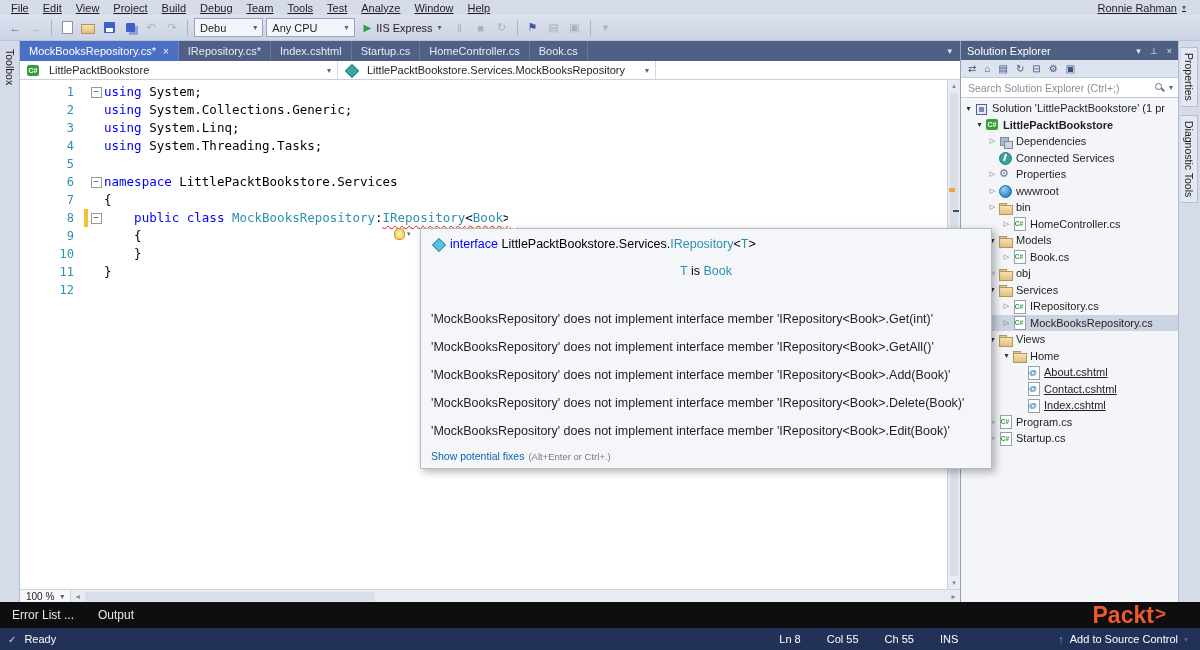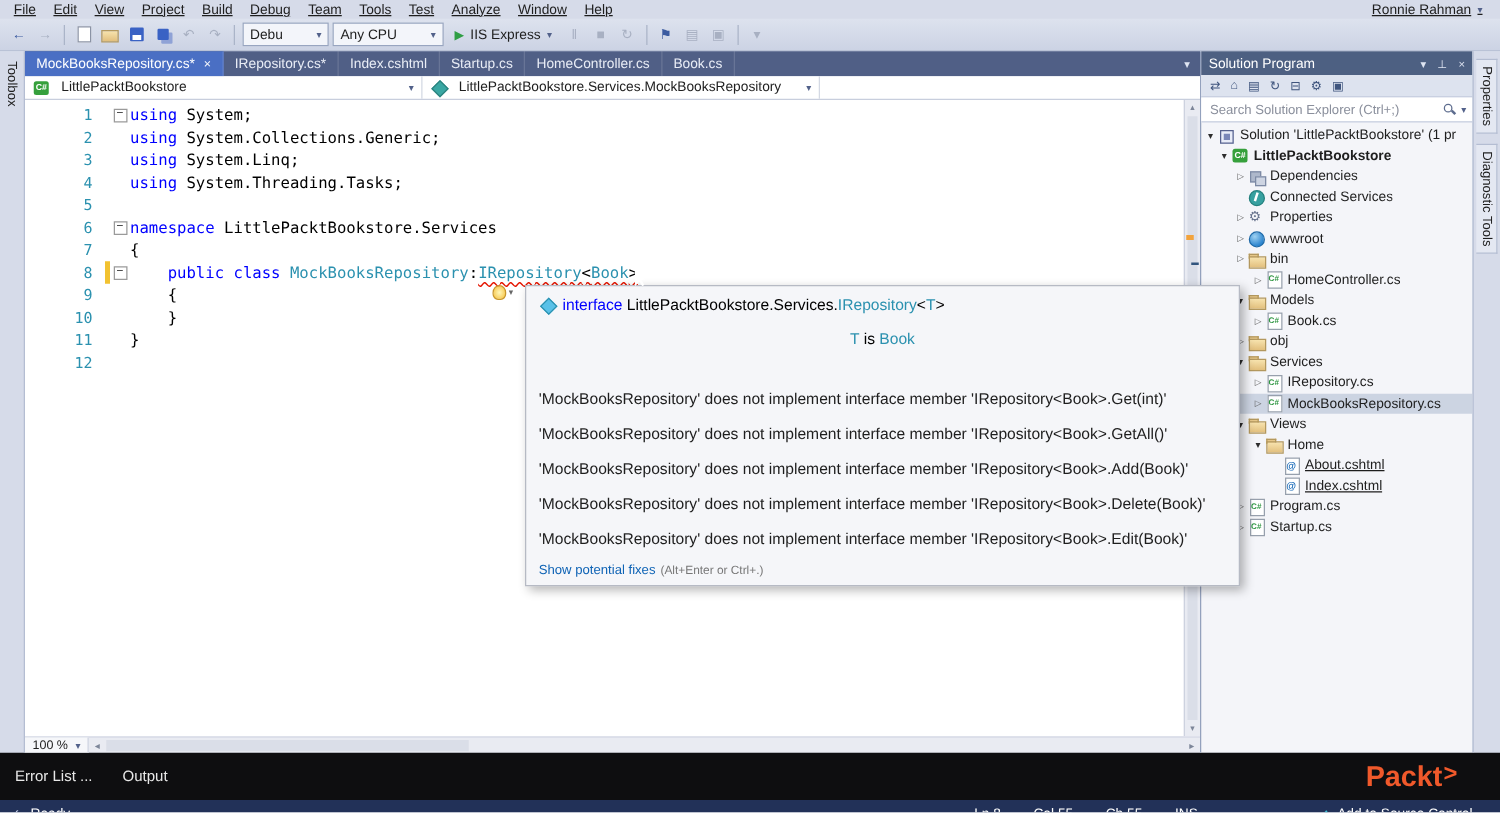--- a/index.html
+++ b/index.html
@@ -129,21 +129,21 @@
   [data-icon="folder"]::after{content:"";position:absolute;left:1px;top:4px;width:12px;height:8px;background:linear-gradient(#f7e3ae,#e2bf7d);border:1px solid #b3985e;}
   [data-icon="globe"]::before{content:"";position:absolute;left:1px;top:1px;width:11px;height:11px;border-radius:50%;background:radial-gradient(circle at 35% 30%,#9ed1f2,#2e86cf 70%);border:1px solid #1f6aa8;}
   [data-icon="connected-services"]::before{content:"";position:absolute;left:1px;top:1px;width:11px;height:11px;border-radius:50%;background:#37a0a0;border:1px solid #23807e;}
   [data-icon="connected-services"]::after{content:"";position:absolute;left:6px;top:3px;width:2px;height:7px;background:#fff;transform:rotate(18deg);}
   [data-icon="dependencies"]::before{content:"";position:absolute;left:2px;top:2px;width:7px;height:7px;background:#aeb8cb;border:1px solid #7d8aa5;}
   [data-icon="dependencies"]::after{content:"";position:absolute;left:6px;top:6px;width:7px;height:6px;background:#cdd4e2;border:1px solid #7d8aa5;}
   [data-icon="properties"]::before{content:"⚙";position:absolute;left:1px;top:-1px;font-size:11px;color:#68748e;}
   [data-icon="class"]::before{content:"";position:absolute;left:3px;top:2px;width:8px;height:8px;background:#3aa7a3;transform:rotate(45deg);border:1px solid #2b827e;}
 
   
-  .blackbar{height:38px;background:#0e0e10;display:flex;align-items:center;color:#e8e8e8;font-size:12px;}
+  .blackbar{height:26px;background:#0e0e10;display:flex;align-items:center;color:#e8e8e8;font-size:12px;}
   .bb-tab{padding:0 12px;white-space:nowrap;}
   .packt{margin-left:auto;padding-right:34px;color:var(--packt);font-weight:bold;font-size:23px;display:flex;align-items:center;line-height:1;}
   .packt .pa{font-size:19px;margin-left:1px;transform:translateY(-2px);}
   .statusbar{height:22px;background:var(--status);color:#fff;display:flex;align-items:center;font-size:11px;padding:0 8px;}
   .sb-icon{font-size:10px;margin-right:8px;color:#cfd8ef;}
   .sb-pos{margin-left:auto;display:flex;gap:26px;white-space:nowrap;}
   .sb-sc{display:flex;align-items:center;gap:6px;margin-left:100px;margin-right:4px;white-space:nowrap;}
   .sb-sc .up{color:#41c8dc;font-size:11px;}
 </style>
 </head>
@@ -341,21 +341,21 @@
         </span>
         <span class="hs-btn">◂</span>
         <span class="hs-thumb"></span>
         <span class="hs-track"></span>
         <span class="hs-btn">▸</span>
       </div>
     </div>
 
     <div class="explorer">
       <div class="exp-head">
-        <span class="title">Solution Program</span>
+        <span class="title">Solution Explorer</span>
         <span class="hic">▾</span>
         <span class="hic">⊥</span>
         <span class="hic">×</span>
       </div>
       <div class="exp-tools">
         <span>⇄</span>
         <span>⌂</span>
         <span>▤</span>
         <span>↻</span>
         <span>⊟</span>
@@ -445,20 +445,25 @@
           </div>
         <div class="trow l3">
             <span class="arr exp"></span>
             <span class="ico" data-icon="folder"></span>
             <span class="tl">Home</span>
           </div>
         <div class="trow l4">
             <span class="arr"></span>
             <span class="ico" data-icon="cshtml-file"></span>
             <span class="tl">About.cshtml</span>
+          </div>
+        <div class="trow l4">
+            <span class="arr"></span>
+            <span class="ico" data-icon="cshtml-file"></span>
+            <span class="tl">Contact.cshtml</span>
           </div>
         <div class="trow l4">
             <span class="arr"></span>
             <span class="ico" data-icon="cshtml-file"></span>
             <span class="tl">Index.cshtml</span>
           </div>
         <div class="trow l2">
             <span class="arr col"></span>
             <span class="ico" data-icon="csharp-file"></span>
             <span class="tl">Program.cs</span>

